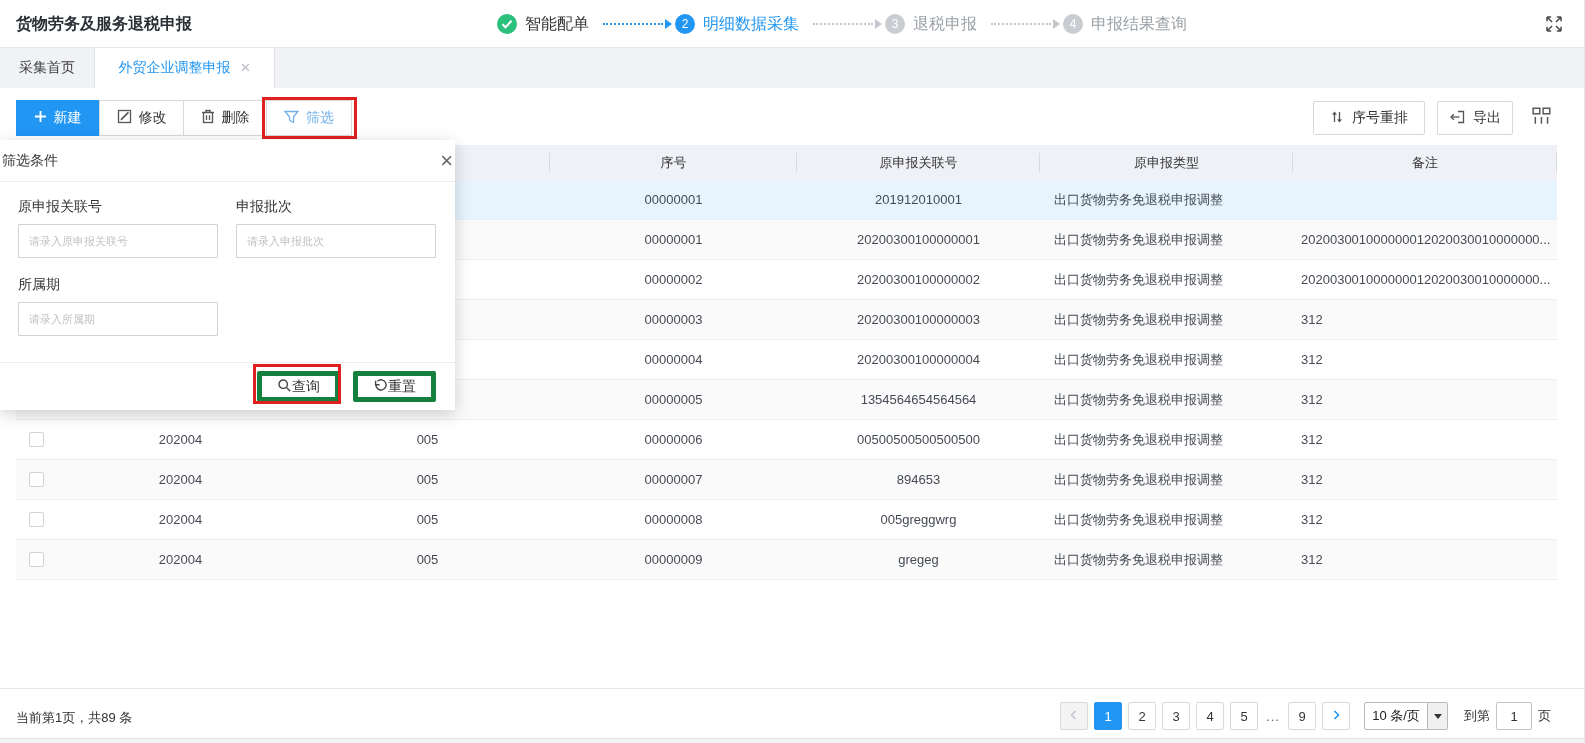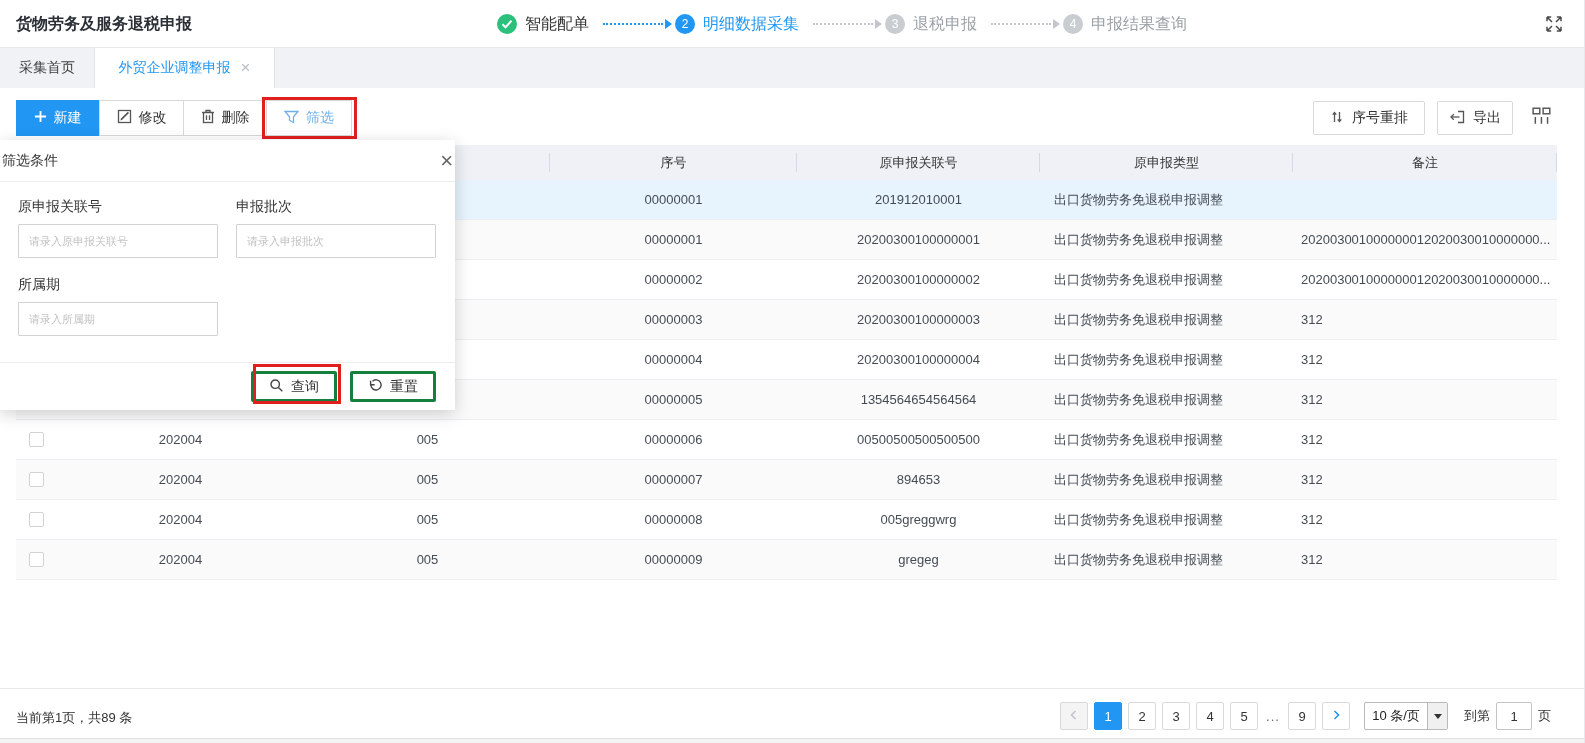--- a/index.html
+++ b/index.html
@@ -64,21 +64,21 @@
   .popup { position:absolute; left:0; top:140px; width:455px; height:270px; background:#fff; box-shadow:0 4px 16px rgba(0,0,0,0.18); z-index:10; }
   .popup-h { height:42px; border-bottom:1px solid #ececec; display:flex; align-items:center; justify-content:space-between; padding:0 2px; font-size:14px; color:#333; }
   .popup-close { font-size:22px; color:#666; line-height:20px; cursor:pointer; }
   .popup-b { padding:16px 18px 0 18px; }
   .f-row { display:flex; gap:18px; margin-bottom:18px; }
   .field { width:200px; }
   .field label { display:block; font-size:14px; color:#333; height:20px; margin-bottom:6px; }
   .field input { width:200px; height:34px; border:1px solid #d2d2d2; padding:0 10px; font-size:11px; color:#333; outline:none; border-radius:1px; }
   .field input::placeholder { color:#c2c2c2; }
   .popup-f { position:absolute; left:0; bottom:0; width:100%; height:48px; border-top:1px solid #ececec; display:flex; align-items:center; justify-content:flex-end; gap:13px; padding-right:19px; }
-  .pbtn { height:31px; border:3px solid #15803d; border-radius:2px; background:#fff; display:flex; align-items:center; gap:7px; padding:0 15px; font-size:14px; color:#333; cursor:pointer; }
+  .pbtn { height:31px; border:5px solid #15803d; border-radius:2px; background:#fff; display:flex; align-items:center; padding:0 15px; font-size:14px; color:#333; cursor:pointer; }
   .anno-query { position:absolute; left:253px; top:224px; width:88px; height:40px; border:3px solid #e01f1f; z-index:12; pointer-events:none; }
 
   
   .footer { position:absolute; left:0; top:688px; width:100%; height:55px; background:#fff; border-top:1px solid #e8e8e8; }
   .summary { position:absolute; left:16px; top:20px; font-size:13px; color:#333; }
   .pager { position:absolute; right:33px; top:13px; display:flex; align-items:center; gap:6px; }
   .pages { display:flex; align-items:center; gap:6px; }
   .pg { width:28px; height:28px; border:1px solid #d9d9d9; border-radius:2px; background:#fff; color:#333; font-size:13px; display:flex; align-items:center; justify-content:center; cursor:pointer; }
   .pg.active { background:#2196f3; border-color:#2196f3; color:#fff; }
   .pg.prev { background:#f4f4f5; color:#c0c4cc; }

